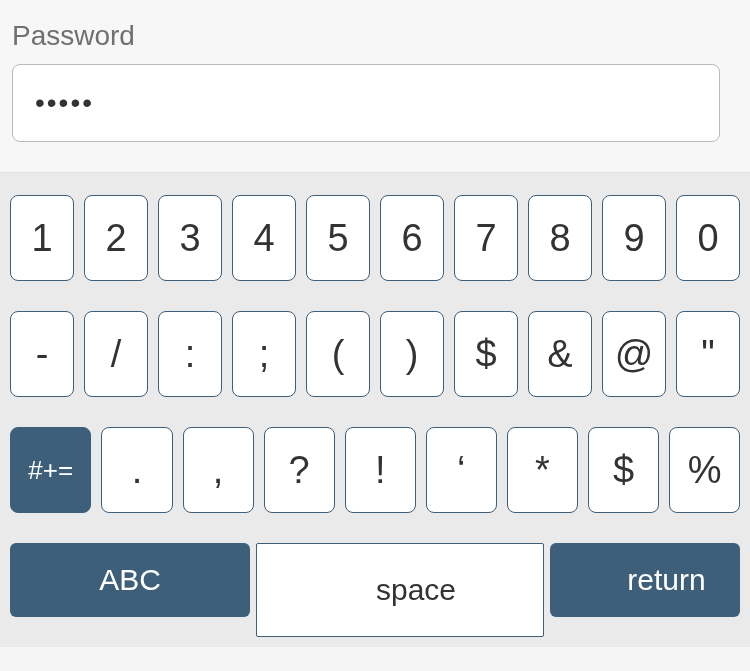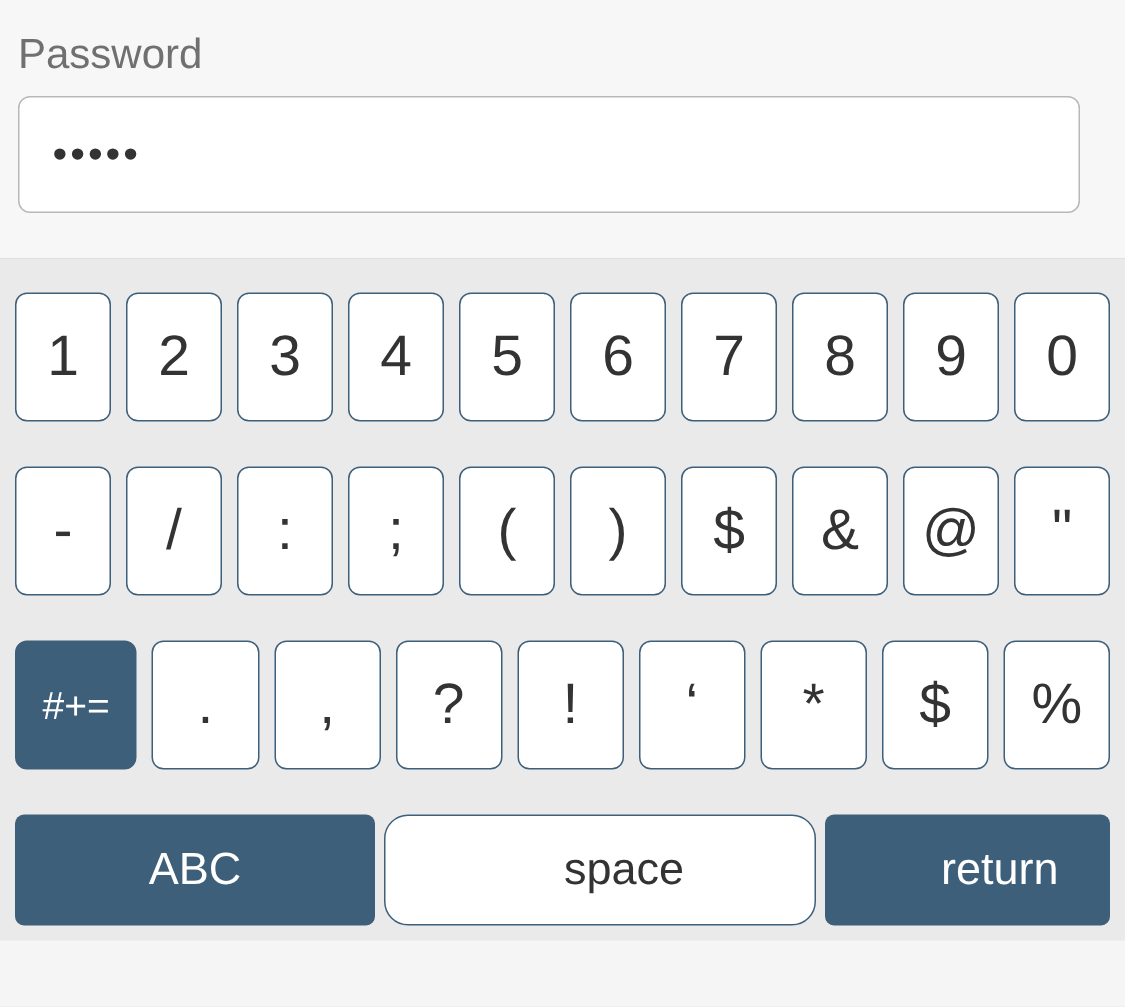--- a/index.html
+++ b/index.html
@@ -88,24 +88,24 @@
       border-radius: 6px;
       display: flex;
       align-items: center;
       justify-content: center;
       font-size: 30px;
       cursor: pointer;
       user-select: none;
     }
     .btn-space {
       flex: 1;
-      height: 74px;
+      height: 94px;
       background: #fff;
       border: 1px solid #3d5f7a;
-      border-radius: 16px;
+      border-radius: 2px;
       display: flex;
       align-items: center;
       justify-content: center;
       font-size: 30px;
       color: #333;
       cursor: pointer;
       user-select: none;
       padding-left: 32px;
     }
     .btn-return {

